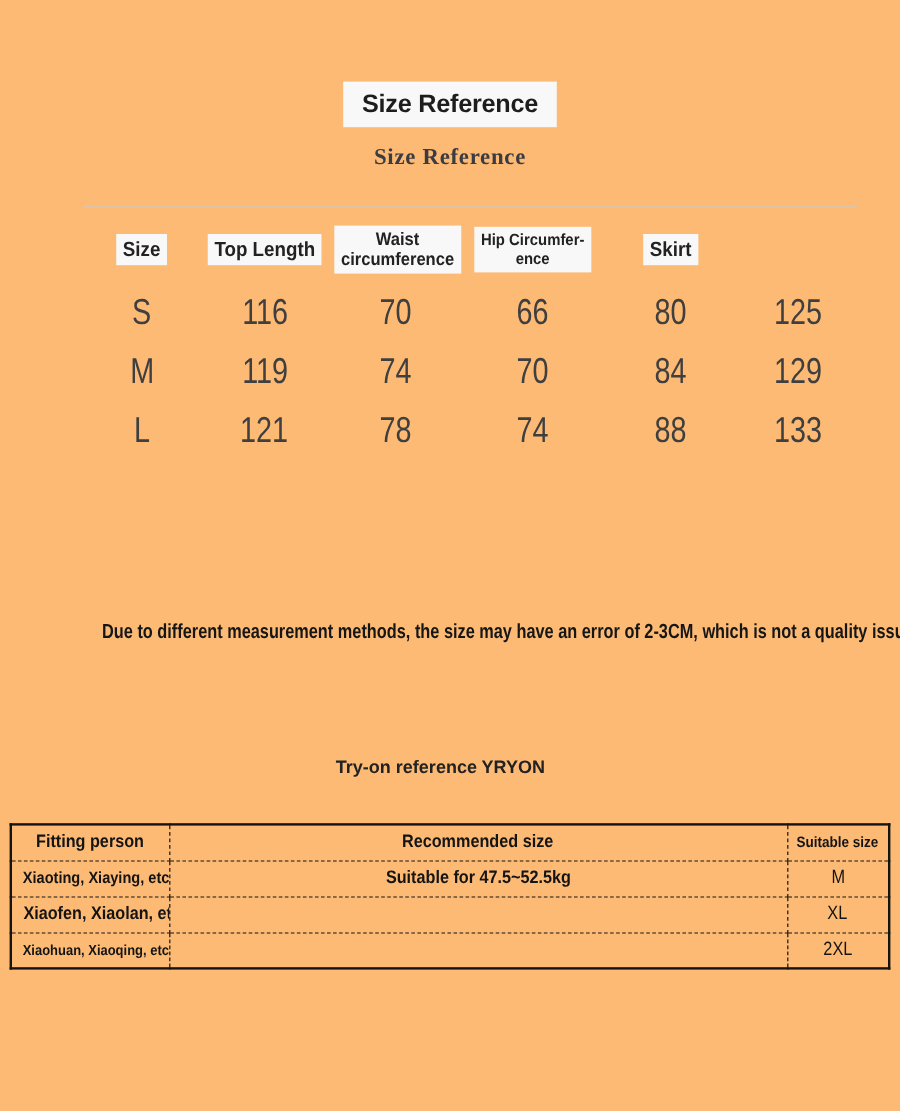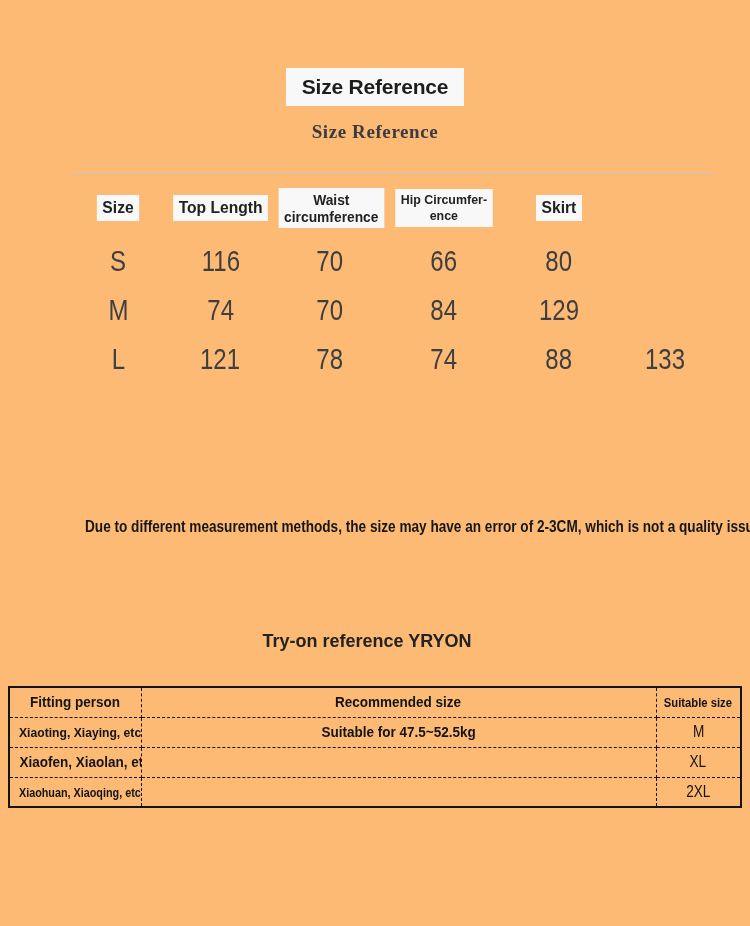--- a/index.html
+++ b/index.html
@@ -90,21 +90,21 @@
     color: #161616;
     white-space: nowrap;
     transform: scaleX(0.8);
     transform-origin: 50% 50%;
   }
 
   
   .tryon-heading {
     position: absolute; top: 631px; left: 0; right: 16px;
     text-align: center;
-    font-size: 18px;
+    font-size: 15px;
     font-weight: 700;
     color: #222;
   }
 
   
   .tryon-table {
     position: absolute; top: 686px; left: 8px;
     width: 732px;
     border-collapse: collapse;
     table-layout: fixed;
@@ -160,24 +160,26 @@
 ence</span></div>
       <div class="st-cell"><span class="st-hcell">Skirt</span></div>
     </div>
 
     <div class="st-row body">
       <div class="st-cell"><span class="st-num">S</span></div>
       <div class="st-cell"><span class="st-num">116</span></div>
       <div class="st-cell"><span class="st-num">70</span></div>
       <div class="st-cell"><span class="st-num">66</span></div>
       <div class="st-cell"><span class="st-num">80</span></div>
+      <div class="st-cell"><span class="st-num">125</span></div>
     </div>
 
     <div class="st-row body">
       <div class="st-cell"><span class="st-num">M</span></div>
+      <div class="st-cell"><span class="st-num">119</span></div>
       <div class="st-cell"><span class="st-num">74</span></div>
       <div class="st-cell"><span class="st-num">70</span></div>
       <div class="st-cell"><span class="st-num">84</span></div>
       <div class="st-cell"><span class="st-num">129</span></div>
     </div>
 
     <div class="st-row body">
       <div class="st-cell"><span class="st-num">L</span></div>
       <div class="st-cell"><span class="st-num">121</span></div>
       <div class="st-cell"><span class="st-num">78</span></div>

